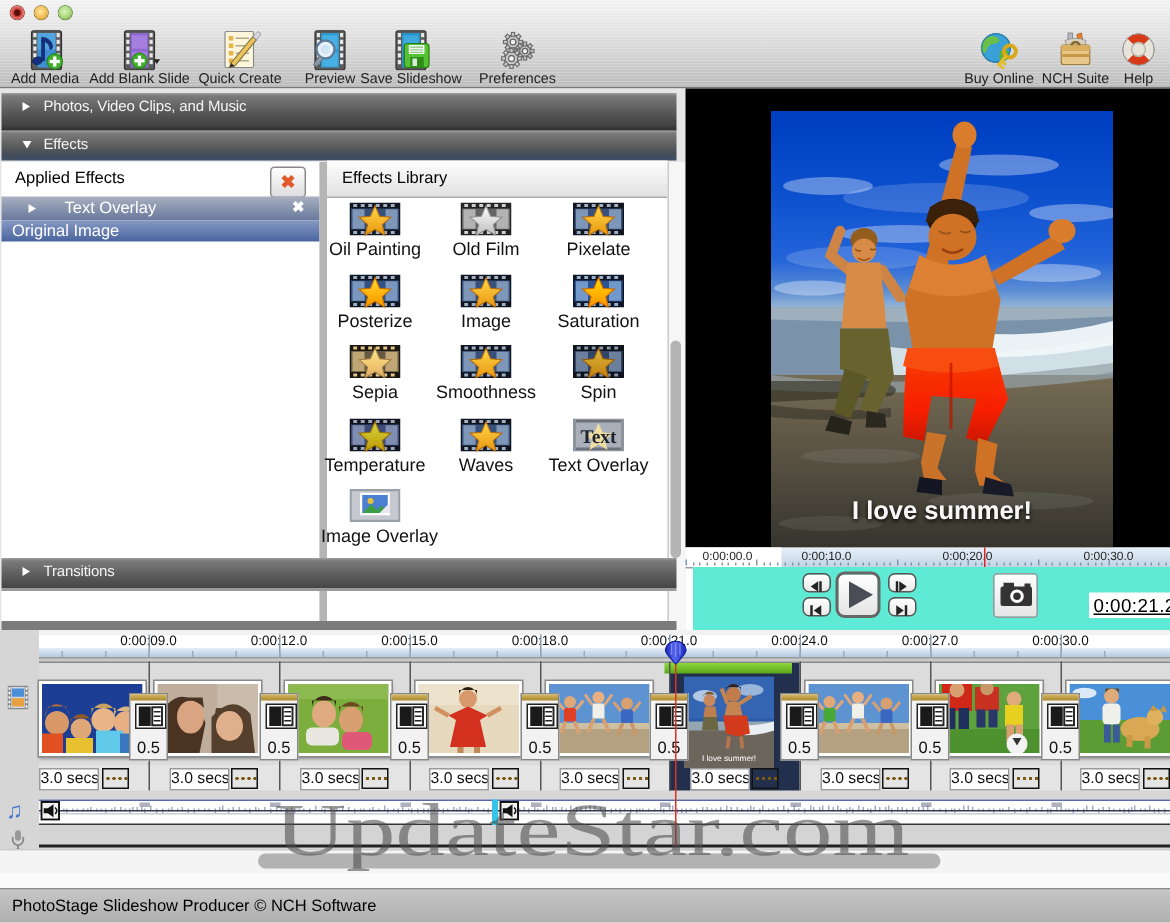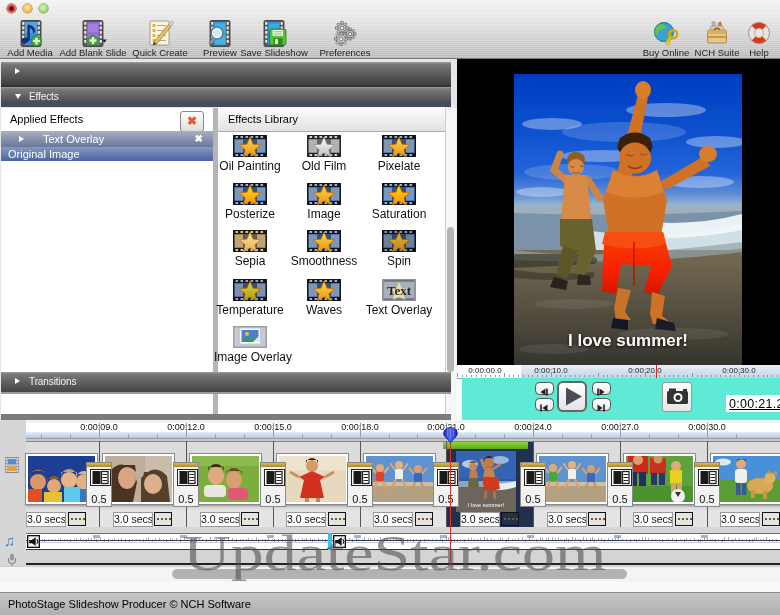--- a/index.html
+++ b/index.html
@@ -239,20 +239,21 @@
           <path d="M14 23.5 a10.5 10.5 0 0 1 -7.4 -3.1 l4.2 -4.2 a4.6 4.6 0 0 0 6.4 0 l4.2 4.2 a10.5 10.5 0 0 1 -7.4 3.1 z"></path>
         </g>
 <circle cx="14" cy="13" r="4.6" fill="none" stroke="#b8b4aa" stroke-width="1"></circle>
 <circle cx="14" cy="13" r="10.5" fill="none" stroke="#999" stroke-width="0.6"></circle>
       </svg></div>
 </div>
 
 <div class="abs" id="leftpanel">
  <div class="hbar" style="top:3px">
       <span class="tri tri-r"></span>
+      <span class="txt">Photos, Video Clips, and Music</span>
     </div>
  <div class="hbar" style="top:28px;background:linear-gradient(180deg,#a0a0a0 0%,#7a7a7a 10%,#5e5e5e 50%,#454c58 80%,#3c4e68 100%)">
       <span class="tri tri-d" style="top:7px"></span>
       <span class="txt">Effects</span>
     </div>
  
  <div class="abs" style="left:1px;top:49px;width:212px;height:313px;background:#fff"></div>
  <div class="abs" style="left:10px;top:54px;font-size:11px;color:#000">Applied Effects</div>
  <div class="abs" style="left:180px;top:52px;width:22px;height:19px;border:1px solid #888;border-radius:3px;background:linear-gradient(180deg,#fff,#ddd);text-align:center;font-size:12px;font-weight:bold;color:#e05a2a;line-height:18px">✖</div>
  <div class="abs" style="left:1px;top:72px;width:212px;height:16px;background:linear-gradient(180deg,#a8b0c0,#68789c);color:#fff;font-size:11px;line-height:16px">

